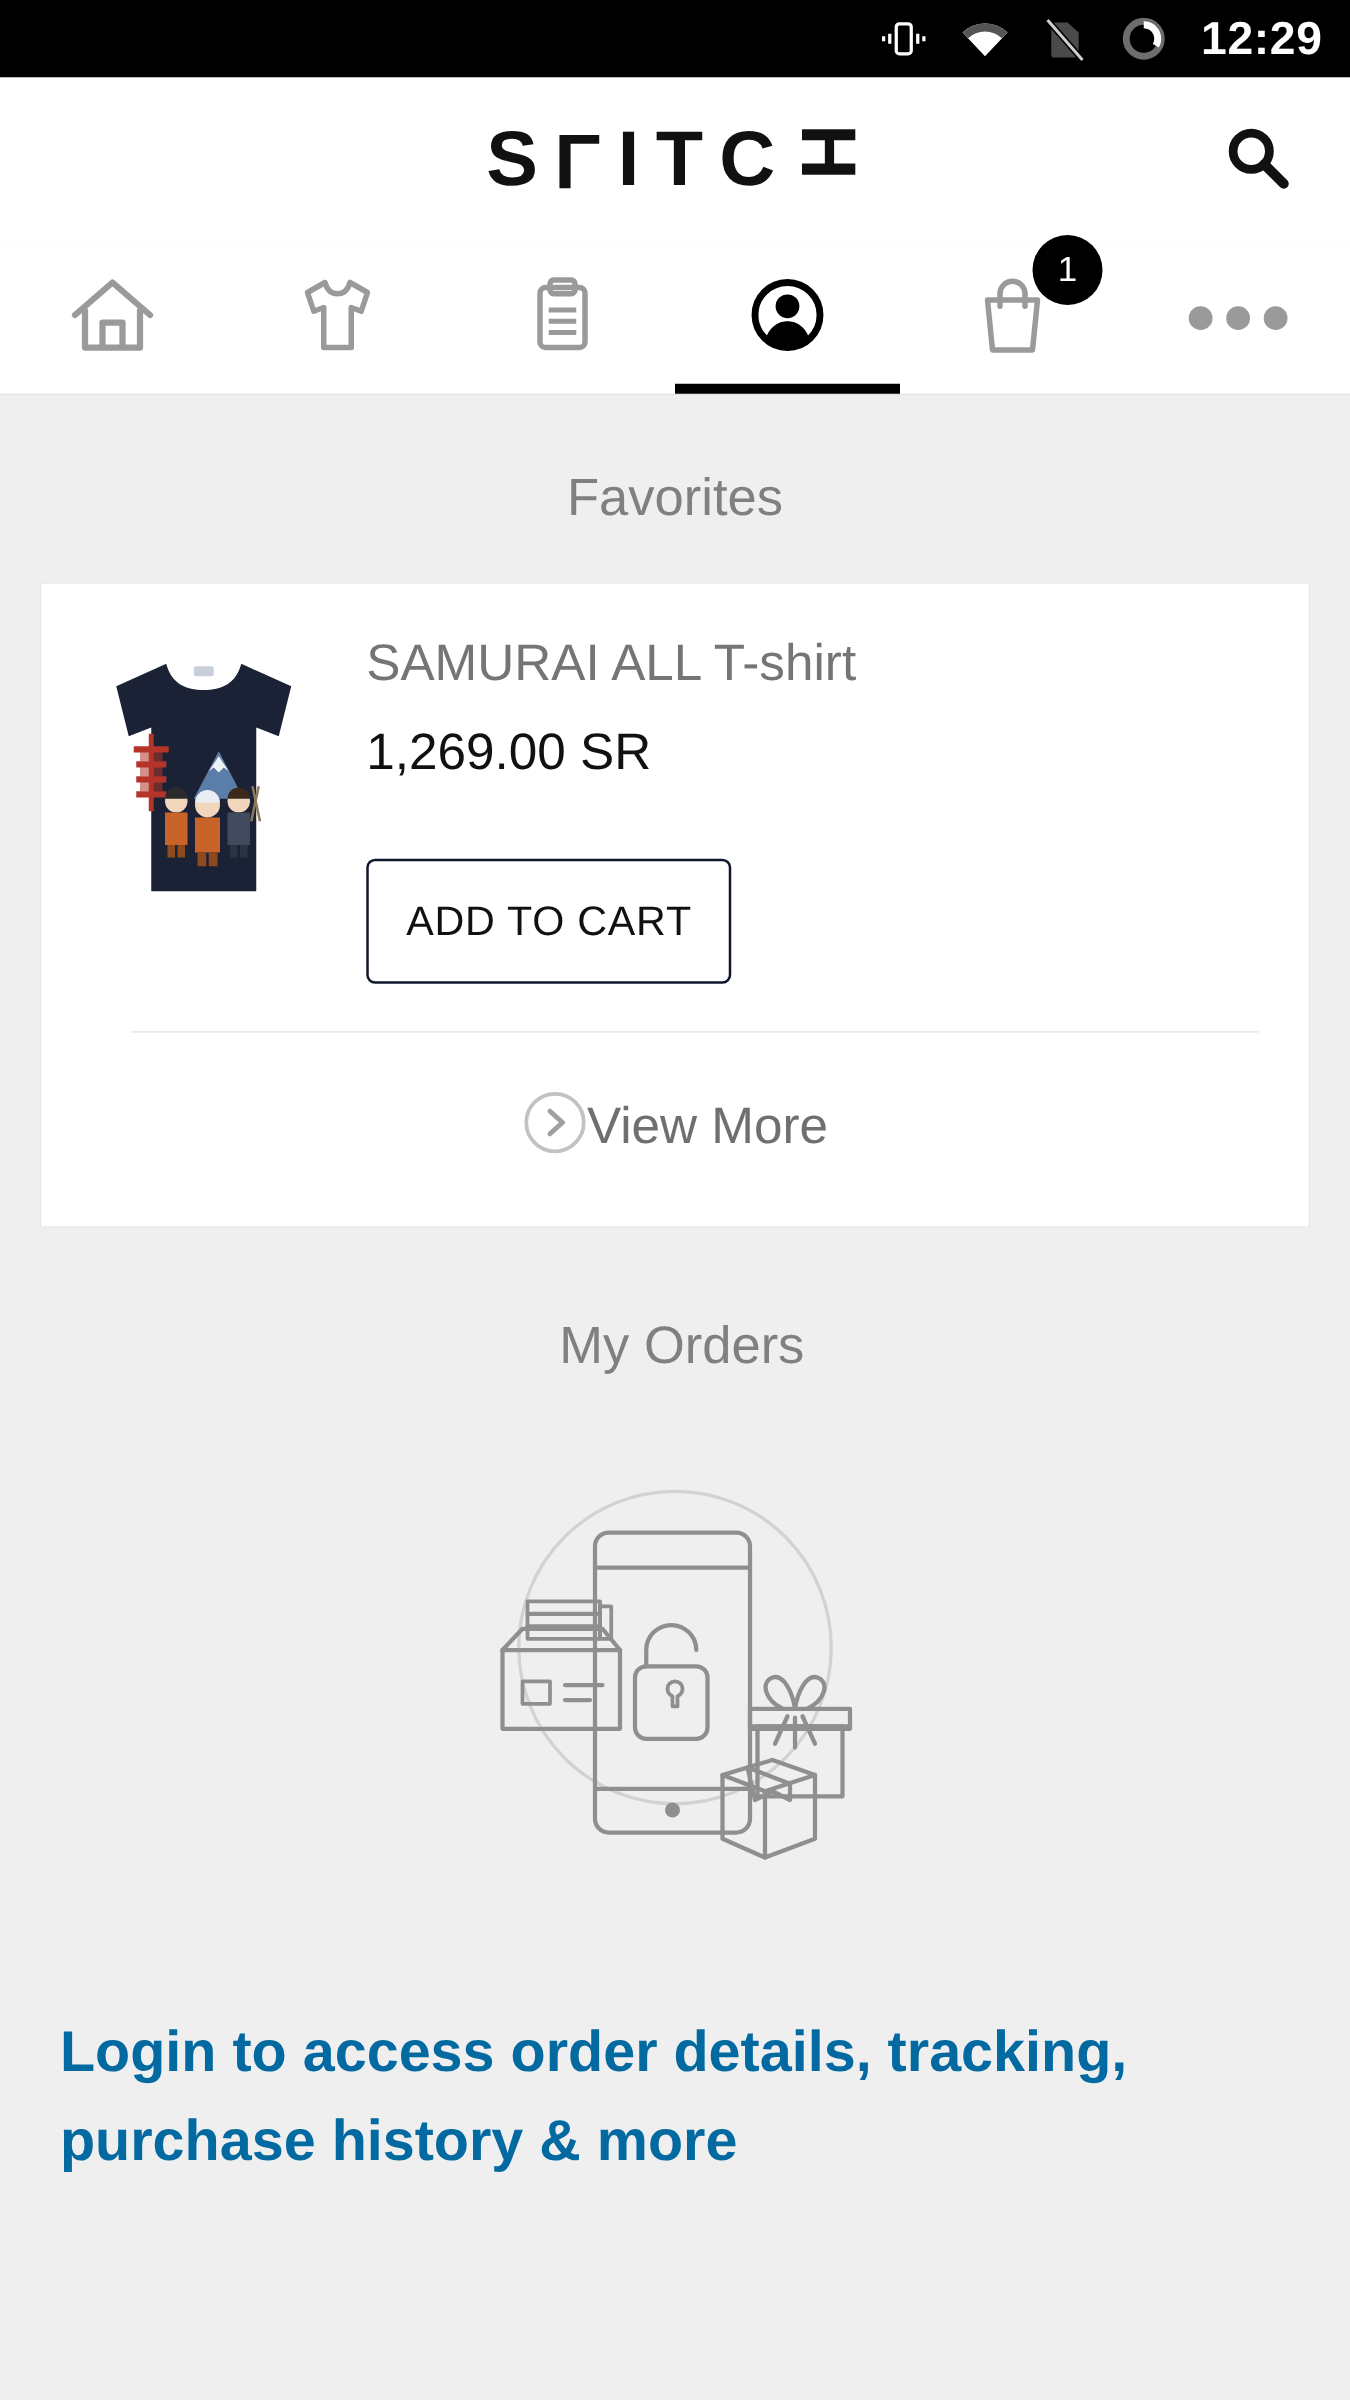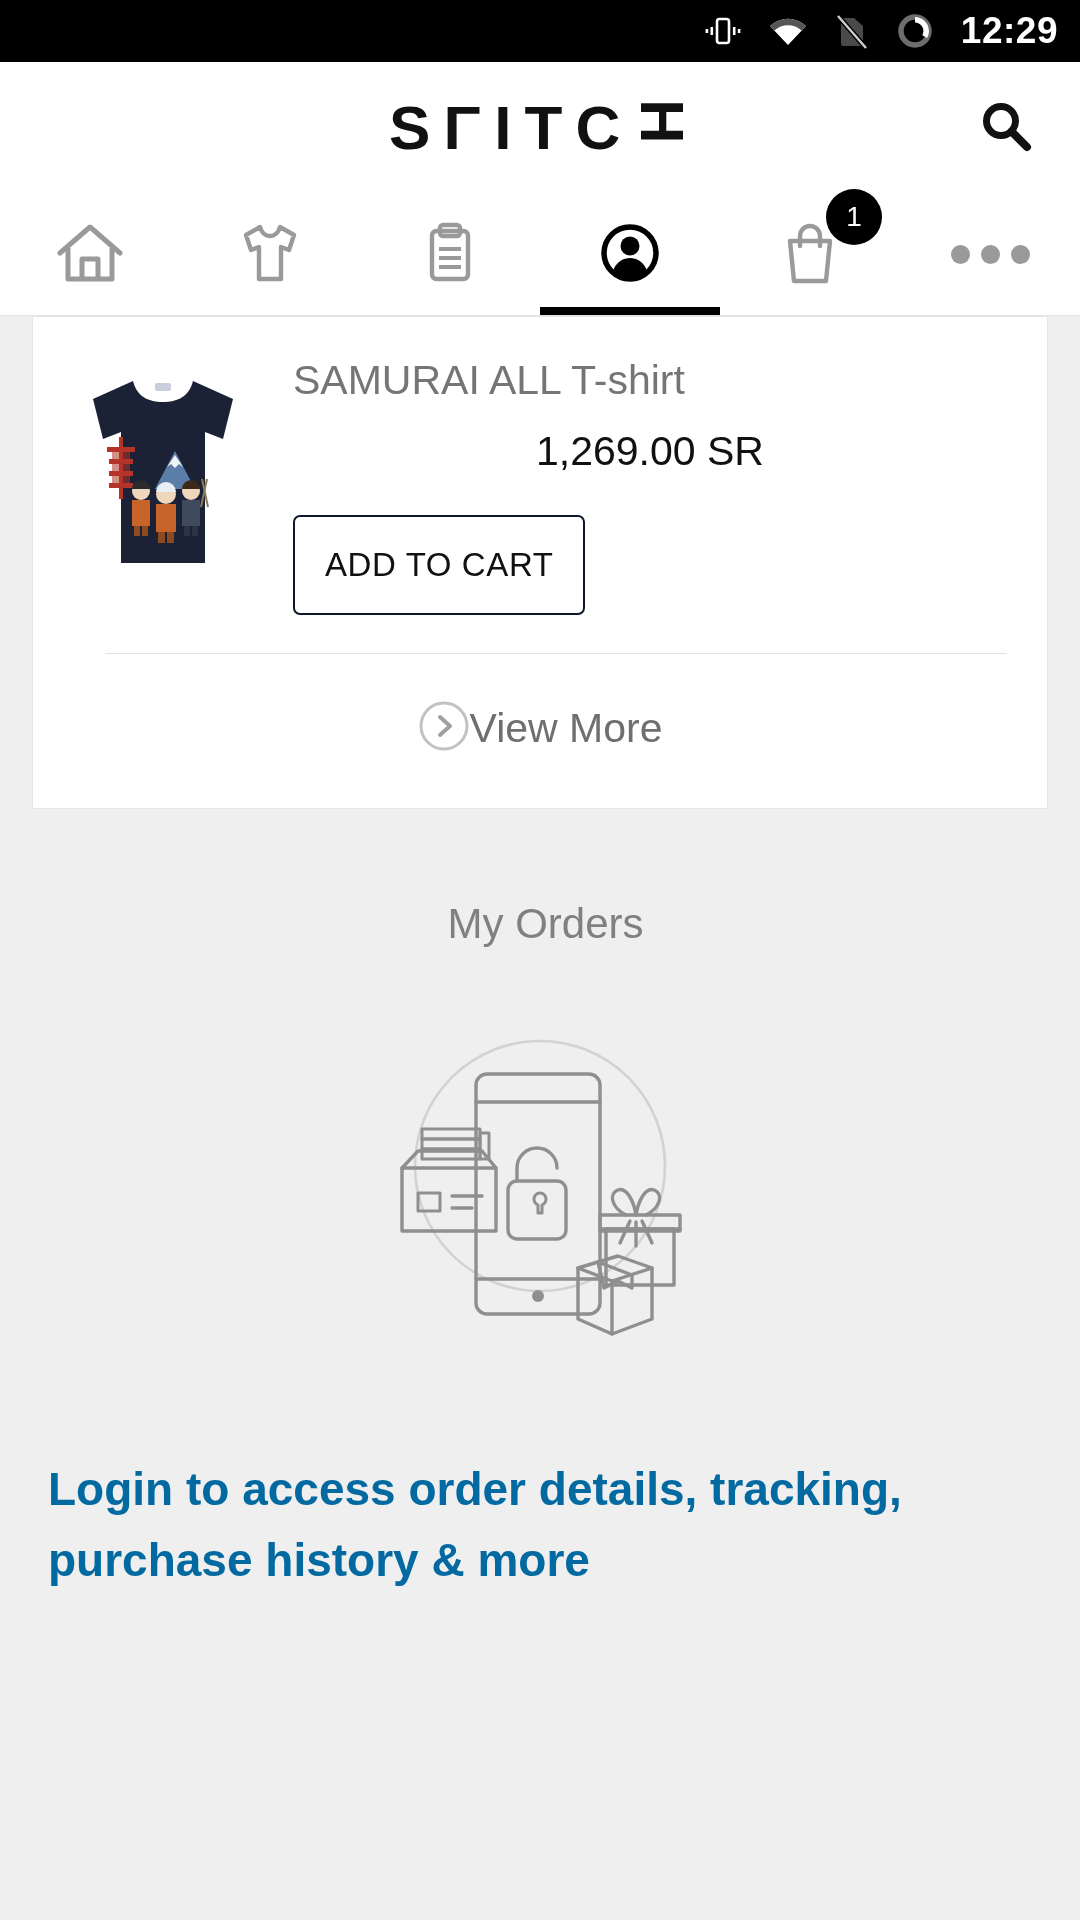--- a/index.html
+++ b/index.html
@@ -151,22 +151,21 @@
   .product-title {
     font-size: 41px;
     color: #757575;
     font-weight: 400;
     margin-bottom: 24px;
   }
   .product-price {
     font-size: 41px;
     color: #111;
     font-weight: 400;
-    margin-bottom: 40px;
-    text-align: center;
+    margin-bottom: 62px;
   }
   .add-cart-btn {
     display: inline-block;
     border: 2px solid #0f172a;
     border-radius: 7px;
     background: #fff;
     color: #111;
     font-size: 33px;
     padding: 29px 30px;
     letter-spacing: 0.6px;
@@ -313,20 +312,21 @@
       <span class="dots">
         <span></span>
           <span></span>
           <span></span>
       </span>
     </div>
   </div>
 
   <div class="content">
 
+    <div class="section-title">Favorites</div>
 
     <div class="card">
       <div class="product-row">
 
         <div class="product-thumb">
           <svg width="200" height="210" viewBox="0 0 200 210">
             <path d="M70 14 L30 32 L40 72 L58 65 V196 H142 V65 L160 72 L170 32 L130 14
                      C126 30 114 35 100 35 C86 35 74 30 70 14 Z" fill="#1b2236"></path>
             <rect x="92" y="16" width="16" height="8" rx="2" fill="#c9cedb"></rect>
 
@@ -383,21 +383,21 @@
         <span>
           <svg width="52" height="52" viewBox="0 0 52 52">
             <circle cx="26" cy="26" r="23" fill="none" stroke="#c2c2c2" stroke-width="3"></circle>
             <path d="M22 17 L32 26 L22 35" fill="none" stroke="#a0a0a0" stroke-width="4" stroke-linecap="round" stroke-linejoin="round"></path>
           </svg>
         </span>
         <span class="view-more-label">View More</span>
       </div>
     </div>
 
-    <div class="section-title" style="padding-top:91px;padding-bottom:0;margin-left:11px;">My Orders</div>
+    <div class="section-title" style="padding-top:70px;padding-bottom:0;margin-left:11px;">My Orders</div>
 
     <div class="empty-illus">
       <svg width="420" height="400" viewBox="0 0 420 400">
         <g fill="none" stroke="#8f8f8f" stroke-width="3.4" stroke-linejoin="round" stroke-linecap="round">
 
           <circle cx="210" cy="170" r="125" stroke="#d2d2d2" stroke-width="2.6"></circle>
 
           <rect x="92" y="133" width="58" height="30" stroke-width="3"></rect>
           <line x1="92" y1="143" x2="150" y2="143"></line>
           <line x1="92" y1="153" x2="150" y2="153"></line>

